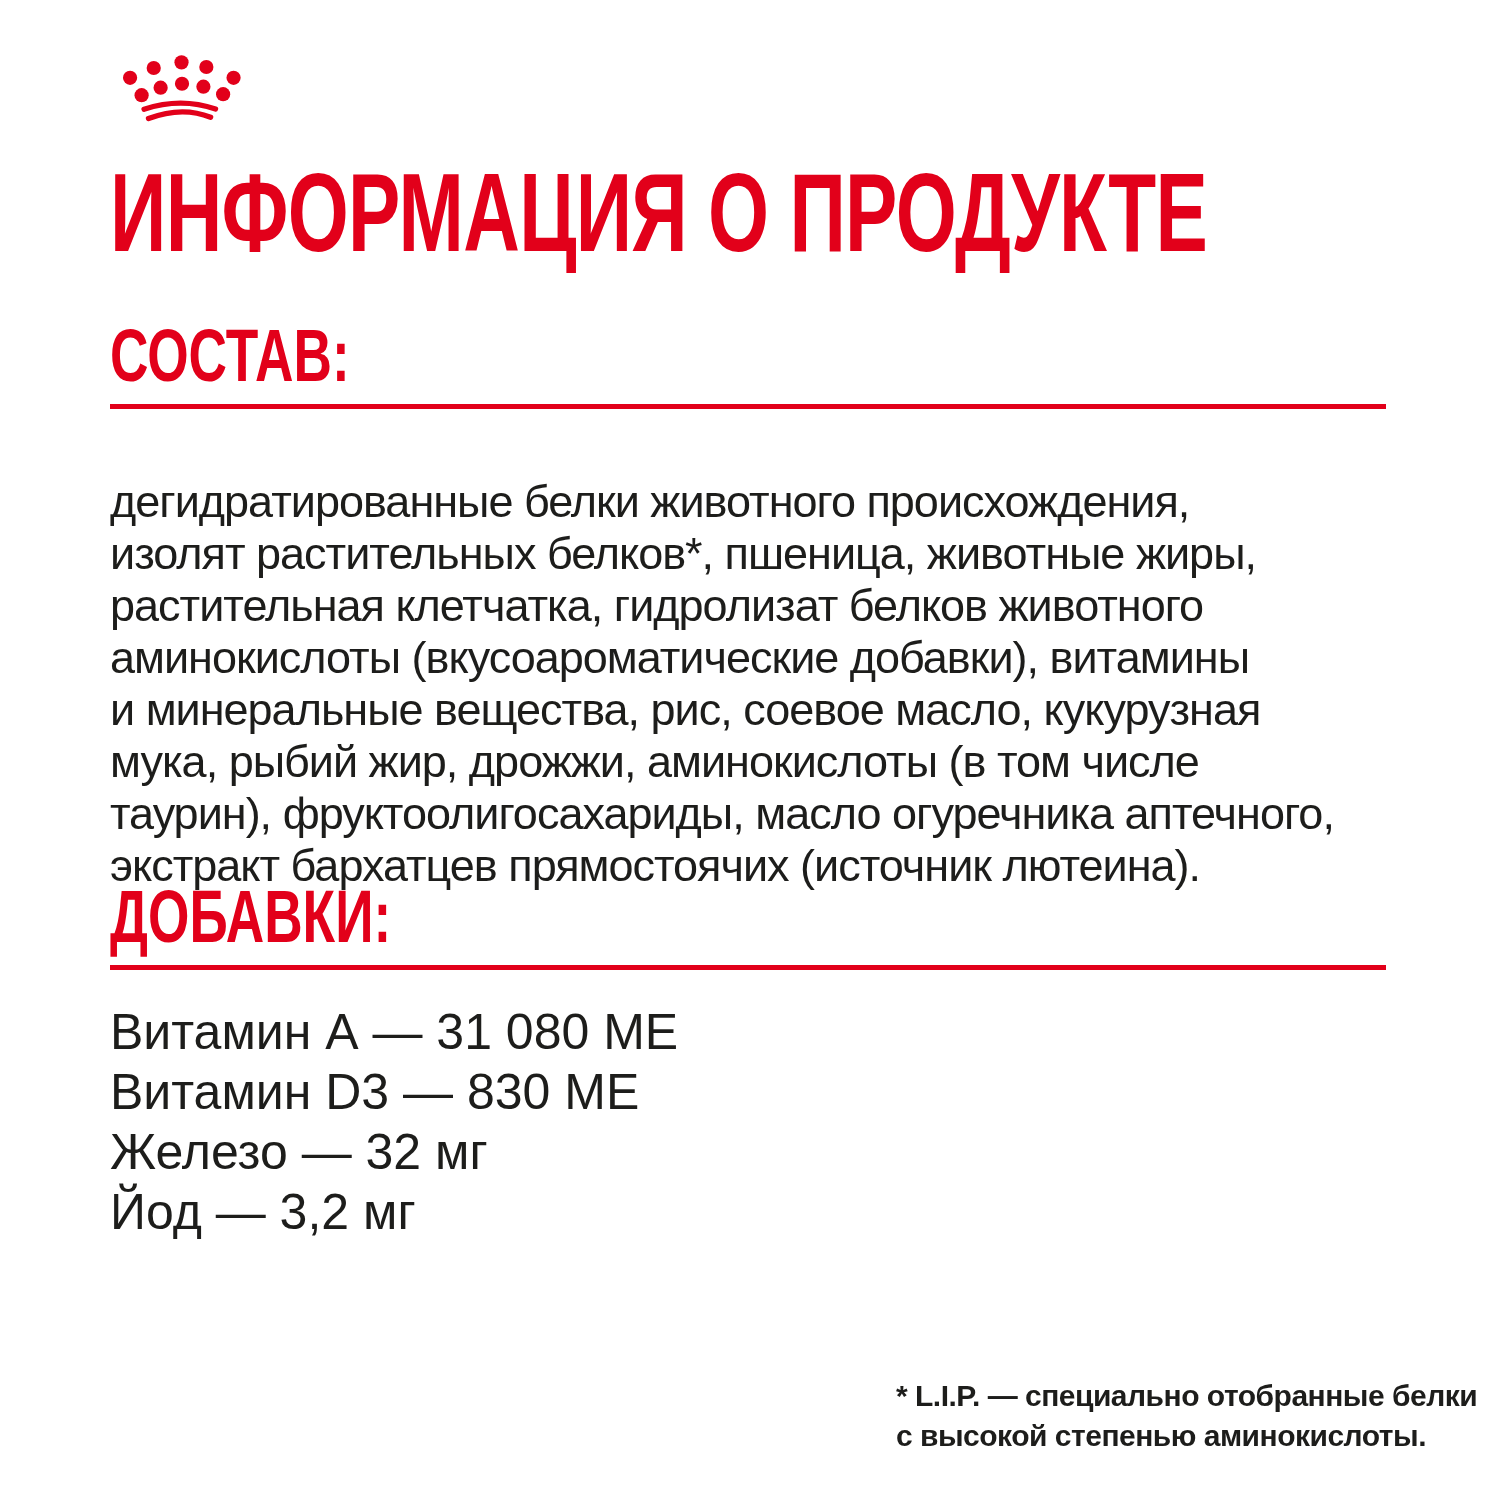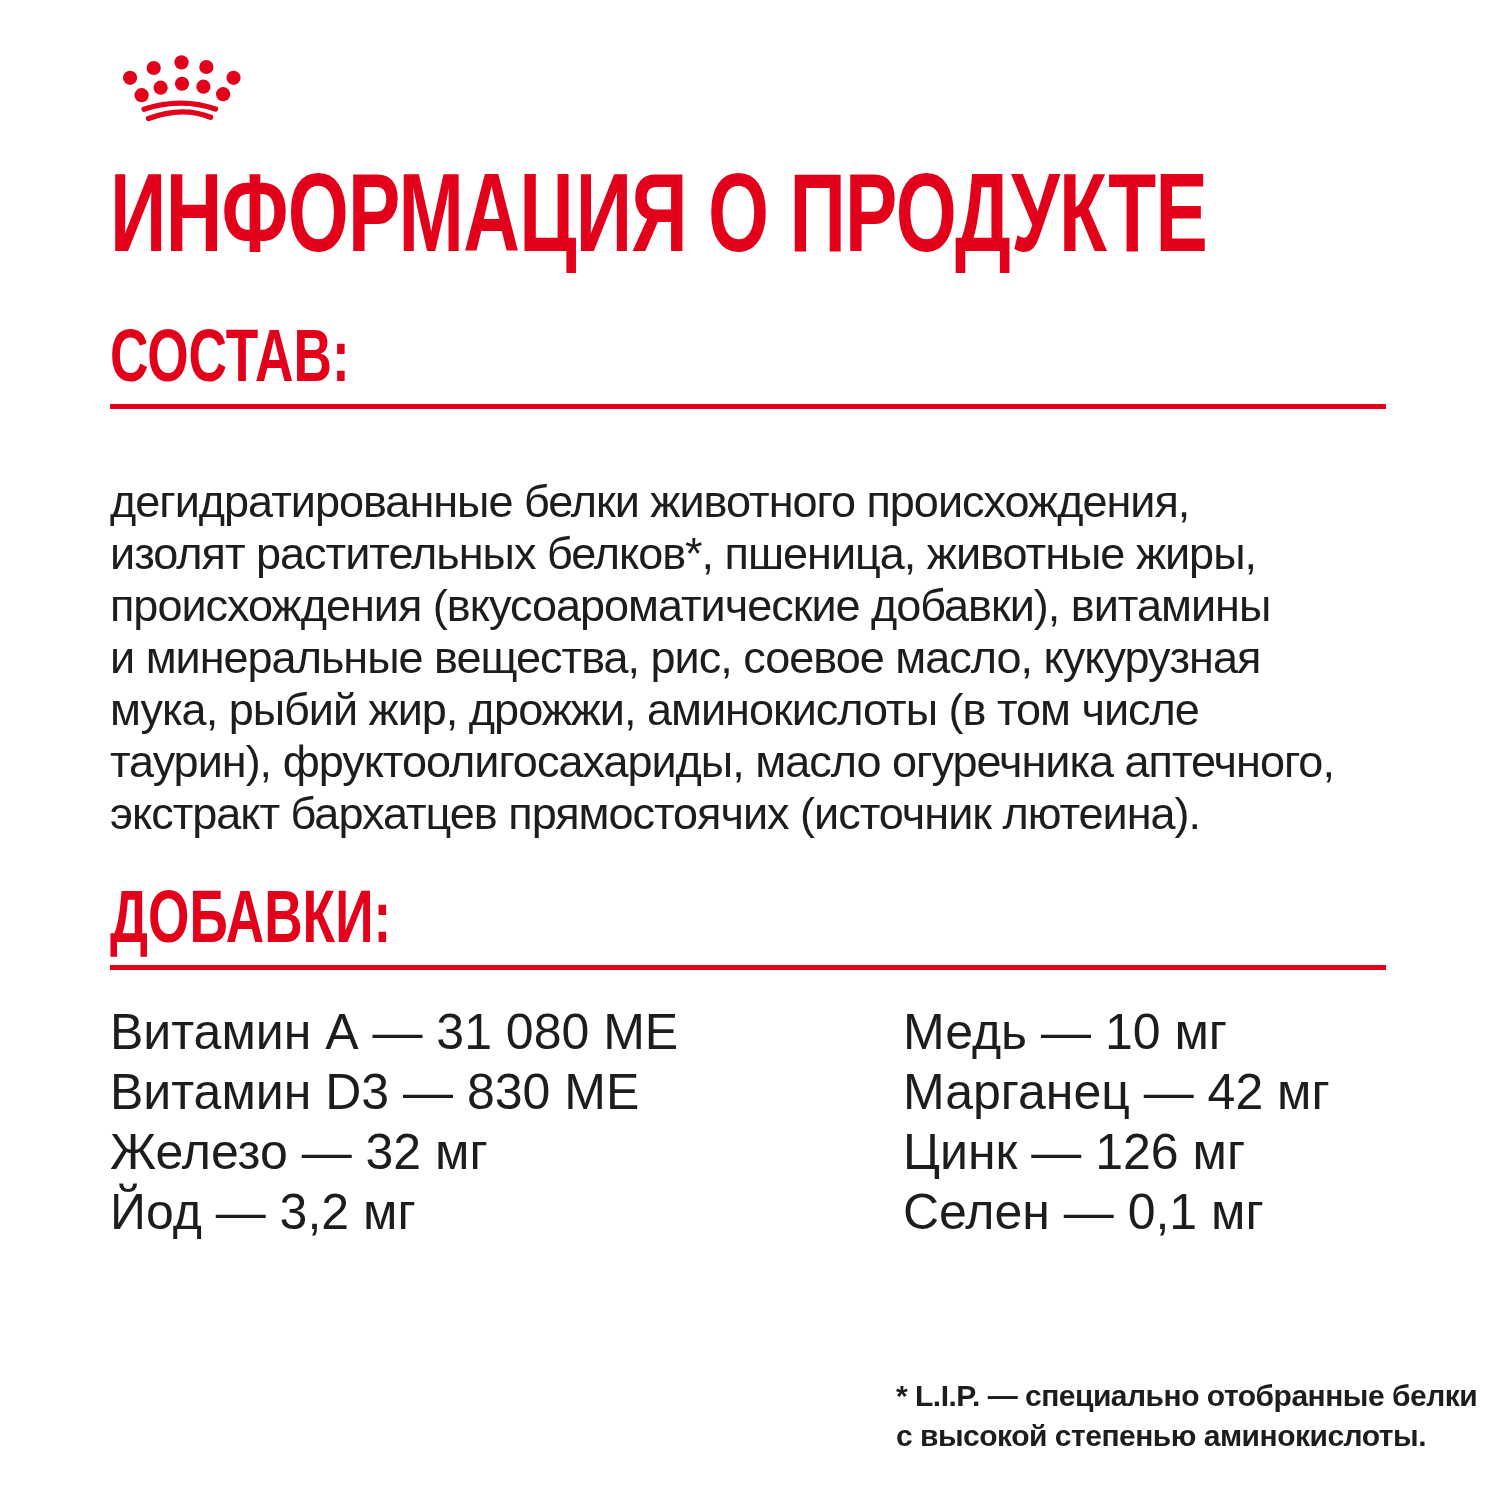--- a/index.html
+++ b/index.html
@@ -127,40 +127,35 @@
     </g>
   </svg>
 
   <h1 class="page-title">ИНФОРМАЦИЯ О ПРОДУКТЕ</h1>
 
   <h2 class="section-heading heading-sostav">СОСТАВ:</h2>
   <div class="rule rule-sostav"></div>
   <div class="composition-text">
       <div class="composition-line">дегидратированные белки животного происхождения,</div>
       <div class="composition-line">изолят растительных белков*, пшеница, животные жиры,</div>
-      <div class="composition-line">происхождения (вкусоароматические добавки), витамины</div>
+      <div class="composition-line">растительная клетчатка, гидролизат белков животного</div>
+      <div class="composition-line">аминокислоты (вкусоароматические добавки), витамины</div>
       <div class="composition-line">и минеральные вещества, рис, соевое масло, кукурузная</div>
       <div class="composition-line">мука, рыбий жир, дрожжи, аминокислоты (в том числе</div>
       <div class="composition-line">таурин), фруктоолигосахариды, масло огуречника аптечного,</div>
       <div class="composition-line">экстракт бархатцев прямостоячих (источник лютеина).</div>
     </div>
 
   <h2 class="section-heading heading-dobavki">ДОБАВКИ:</h2>
   <div class="rule rule-dobavki"></div>
   <div class="additives-col additives-left">
       <div class="additive-item">Витамин А — 31 080 МЕ</div>
       <div class="additive-item">Витамин D3 — 830 МЕ</div>
       <div class="additive-item">Железо — 32 мг</div>
       <div class="additive-item">Йод — 3,2 мг</div>
     </div>
-  <div class="additives-col additives-right">
-      <div class="additive-item">Медь — 10 мг</div>
-      <div class="additive-item">Марганец — 42 мг</div>
-      <div class="additive-item">Цинк — 126 мг</div>
-      <div class="additive-item">Селен — 0,1 мг</div>
-    </div>
 
   <div class="footnote">
       <div class="footnote-line">* L.I.P. — специально отобранные белки</div>
       <div class="footnote-line">с высокой степенью аминокислоты.</div>
     </div>
 
 </div>
 
 </body></html>

